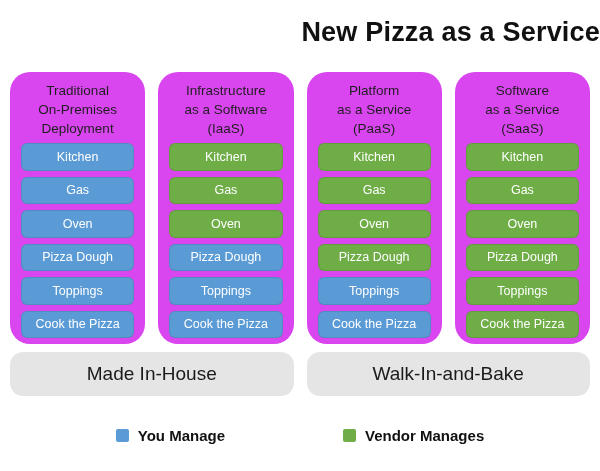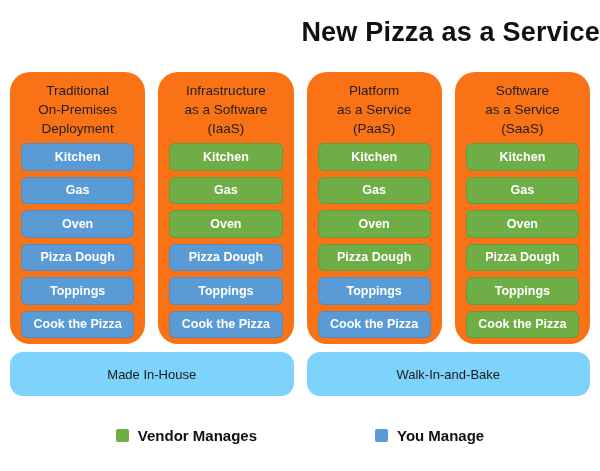--- a/index.html
+++ b/index.html
@@ -18,21 +18,21 @@
   .columns-row, .footers-row {
     display: flex;
     gap: 13px;
     padding: 0 10px;
   }
   .columns-row { margin-top: 24px; }
 
   .column {
     flex: 1 1 0;
     height: 272px;
-    background: #f97316;
+    background: #d946ef;
     border-radius: 20px;
     padding: 9px 11px 0 11px;
     display: flex;
     flex-direction: column;
   }
 
   .col-header {
     white-space: pre-line;
     text-align: center;
     font-size: 13.5px;
@@ -43,37 +43,37 @@
   }
 
   .item {
     height: 32px;
     margin-bottom: 6px;
     border-radius: 6px;
     display: flex;
     align-items: center;
     justify-content: center;
     font-size: 12.5px;
-    font-weight: bold;
+    font-weight: normal;
     color: #ffffff;
     border: 1px solid rgba(0,0,0,0.10);
   }
   .item[data-color="blue"]  { background: #5b9bd5; }
   .item[data-color="green"] { background: #6fad47; }
 
   .footers-row { margin-top: 8px; }
   .footer-box {
     flex: 1 1 0;
     height: 44px;
-    background: #7dd3fc;
+    background: #e5e5e5;
     border-radius: 13px;
     display: flex;
     align-items: center;
     justify-content: center;
-    font-size: 13px;
+    font-size: 19px;
     color: #1a1a1a;
   }
 
   .legend {
     margin-top: 31px;
     display: flex;
     justify-content: center;
     gap: 118px;
     align-items: center;
   }
@@ -145,20 +145,20 @@
 
 </div>
 
 <div class="footers-row">
   <div class="footer-box">Made In-House</div>
   <div class="footer-box">Walk-In-and-Bake</div>
 </div>
 
 <div class="legend">
   <div class="legend-item">
+    <span class="legend-swatch" data-color="blue"></span>
+    <span class="legend-label">You Manage</span>
+  </div>
+  <div class="legend-item">
     <span class="legend-swatch" data-color="green"></span>
     <span class="legend-label">Vendor Manages</span>
-  </div>
-  <div class="legend-item">
-    <span class="legend-swatch" data-color="blue"></span>
-    <span class="legend-label">You Manage</span>
   </div>
 </div>
 
 </body></html>

